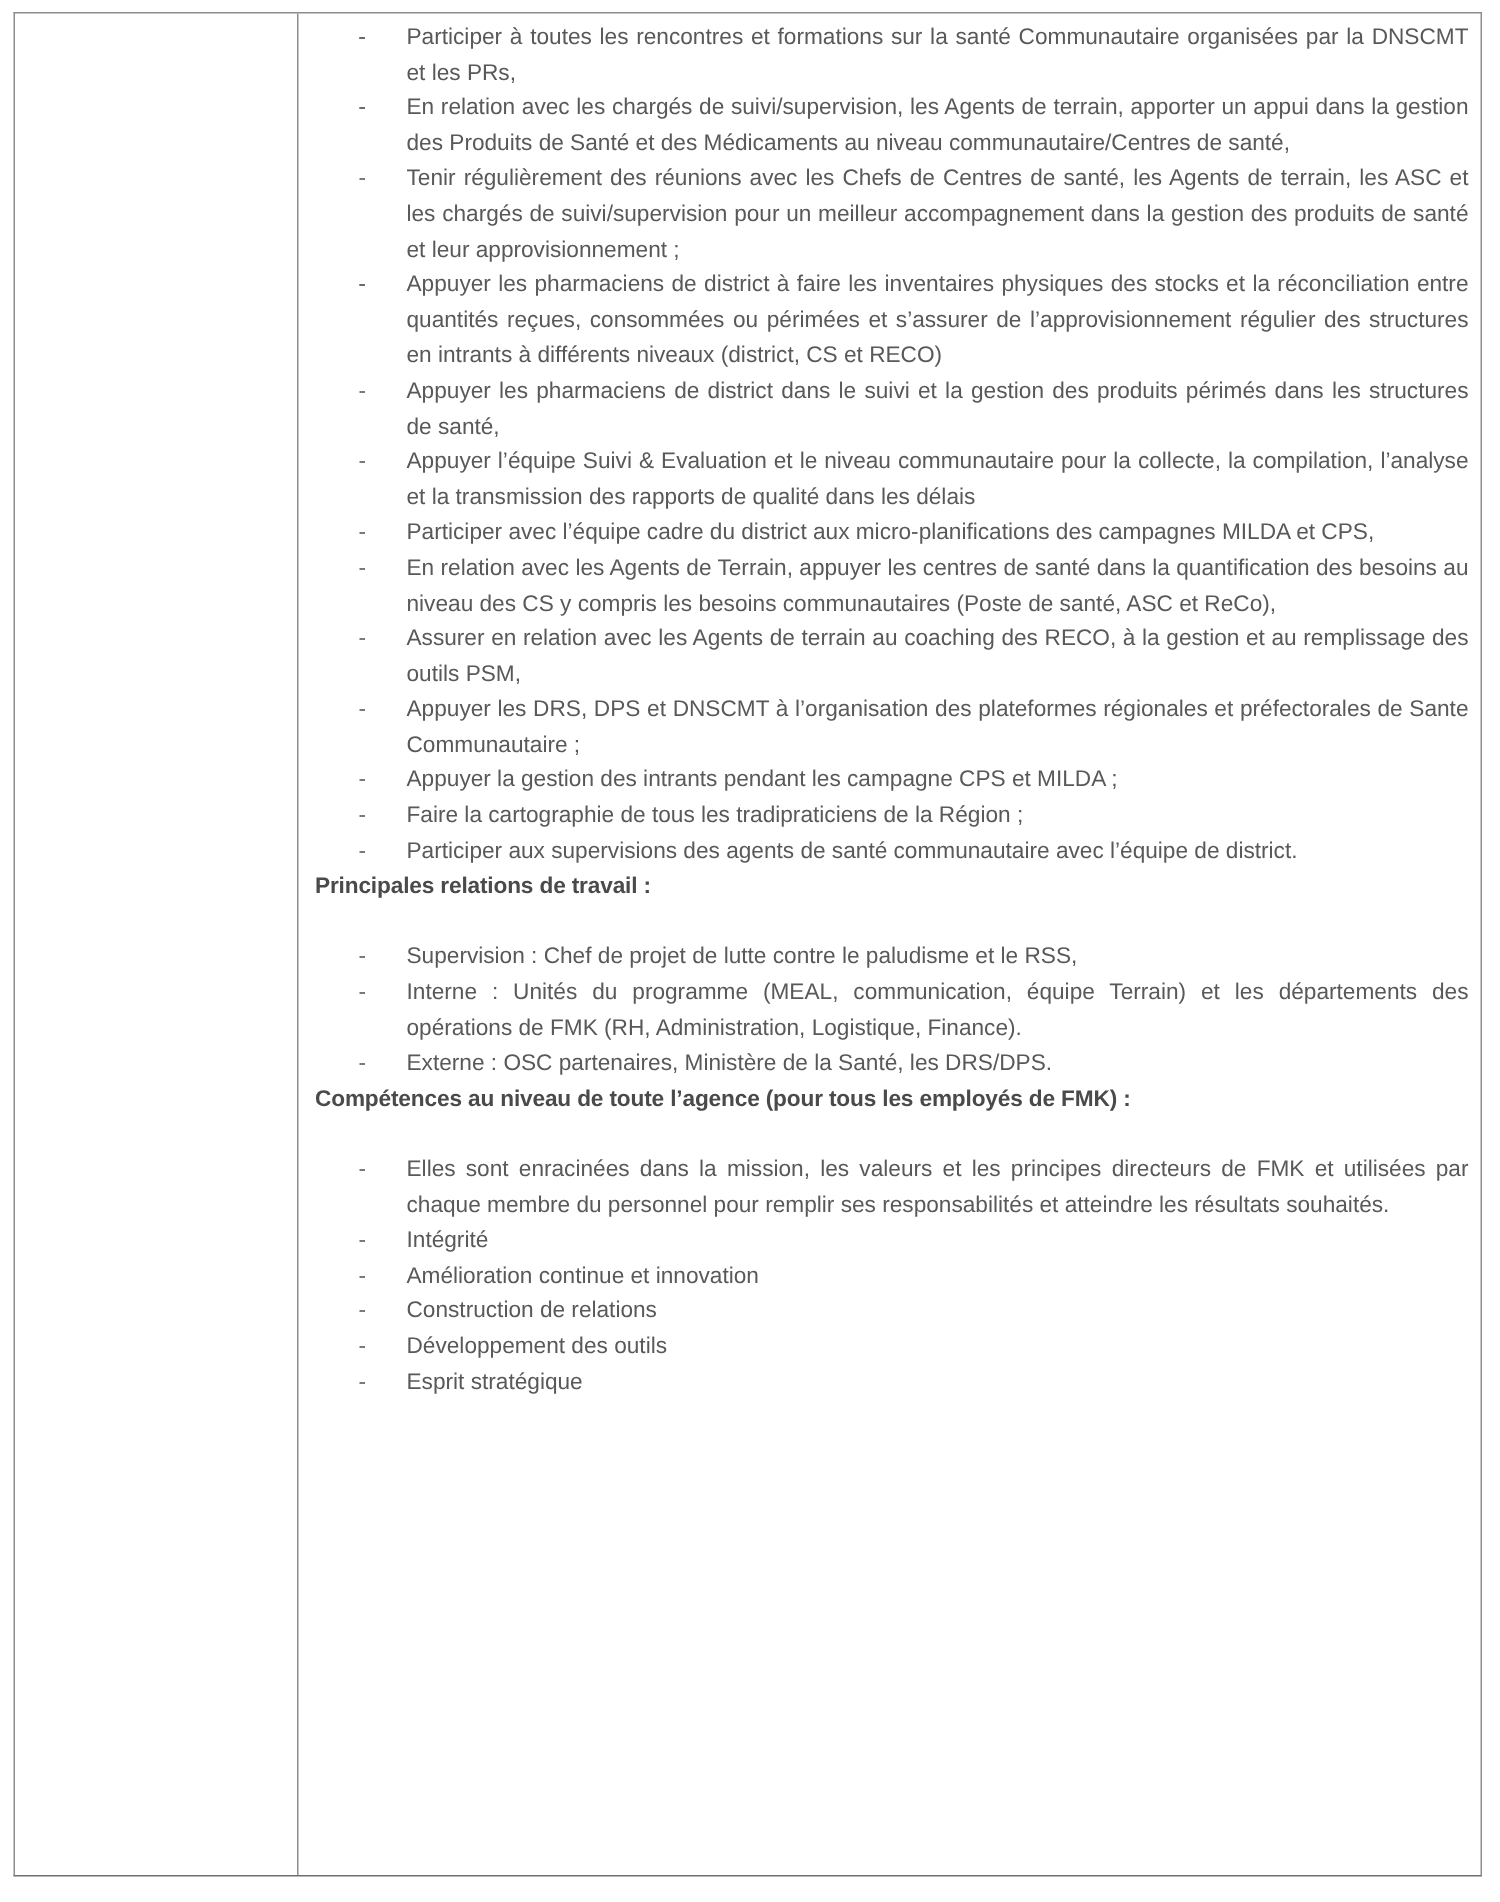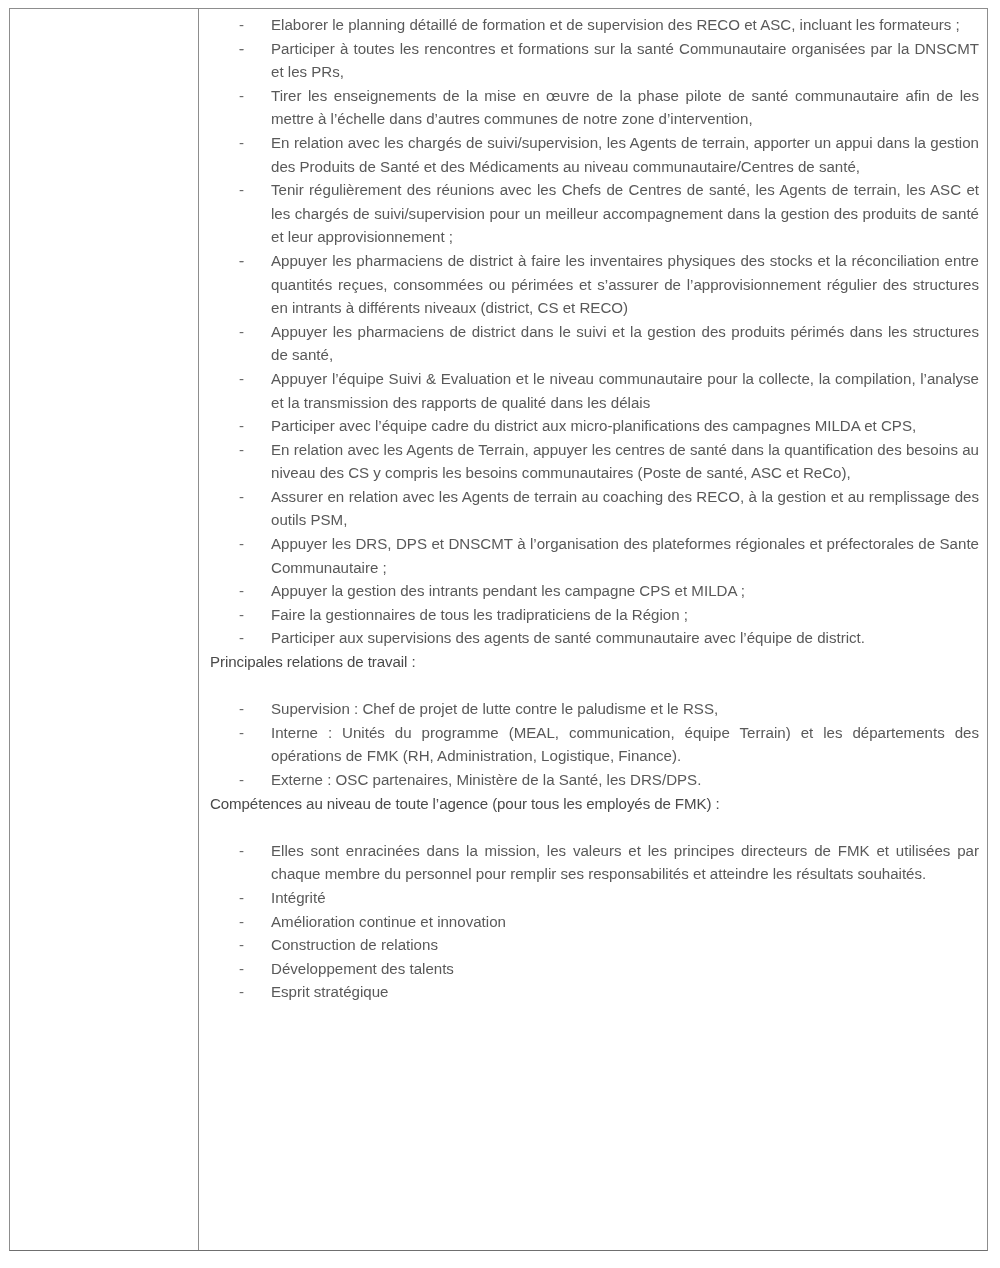--- a/index.html
+++ b/index.html
@@ -78,21 +78,21 @@
     position: absolute;
     left: 38px;
     top: 0;
     color: #6a6a6a;
   }
   ul.bullets > li.nojustify {
     text-align: left;
   }
 
   .section-heading {
-    font-weight: normal;
+    font-weight: bold;
     color: #4a4a4a;
     font-size: 15.1px;
     line-height: 23.6px;
     text-align: left;
     padding-left: 9px;
     letter-spacing: -0.1px;
   }
   .spacer-line {
     height: 23.6px;
   }
@@ -105,32 +105,30 @@
   <div class="doc-table">
 
     <div class="col-label"></div>
 
     <div class="col-content">
       <div class="content-inner">
 
         <ul class="bullets">
           <li>
             <span class="dash">-</span>
-            <span>Elaborer le planning détaillé de formation et de supervision des RECO et ASC, incluant les formateurs ;</span>
           </li>
           <li>
             <span class="dash">-</span>
           </li>
           <li>
             <span class="dash">-</span>
             <span>Participer à toutes les rencontres et formations sur la santé Communautaire organisées par la DNSCMT et les PRs,</span>
           </li>
           <li>
             <span class="dash">-</span>
-            <span>Tirer les enseignements de la mise en œuvre de la phase pilote de santé communautaire afin de les mettre à l’échelle dans d’autres communes de notre zone d’intervention,</span>
           </li>
           <li>
             <span class="dash">-</span>
             <span>En relation avec les chargés de suivi/supervision, les Agents de terrain, apporter un appui dans la gestion des Produits de Santé et des Médicaments au niveau communautaire/Centres de santé,</span>
           </li>
           <li>
             <span class="dash">-</span>
             <span>Tenir régulièrement des réunions avec les Chefs de Centres de santé, les Agents de terrain, les ASC et les chargés de suivi/supervision pour un meilleur accompagnement dans la gestion des produits de santé et leur approvisionnement ;</span>
           </li>
           <li>
@@ -163,21 +161,21 @@
           <li>
             <span class="dash">-</span>
             <span>Appuyer les DRS, DPS et DNSCMT à l’organisation des plateformes régionales et préfectorales de Sante Communautaire ;</span>
           </li>
           <li class="nojustify">
             <span class="dash">-</span>
             <span>Appuyer la gestion des intrants pendant les campagne CPS et MILDA ;</span>
           </li>
           <li class="nojustify">
             <span class="dash">-</span>
-            <span>Faire la gestionnaires de tous les tradipraticiens de la Région ;</span>
+            <span>Faire la cartographie de tous les tradipraticiens de la Région ;</span>
           </li>
           <li class="nojustify">
             <span class="dash">-</span>
             <span>Participer aux supervisions des agents de santé communautaire avec l’équipe de district.</span>
           </li>
         </ul>
 
         <div class="section-heading">Principales relations de travail :</div>
         <div class="spacer-line"></div>
 
@@ -211,21 +209,21 @@
           <li class="nojustify">
             <span class="dash">-</span>
             <span>Amélioration continue et innovation</span>
           </li>
           <li class="nojustify">
             <span class="dash">-</span>
             <span>Construction de relations</span>
           </li>
           <li class="nojustify">
             <span class="dash">-</span>
-            <span>Développement des talents</span>
+            <span>Développement des outils</span>
           </li>
           <li class="nojustify">
             <span class="dash">-</span>
             <span>Esprit stratégique</span>
           </li>
         </ul>
 
       </div>
     </div>
 

